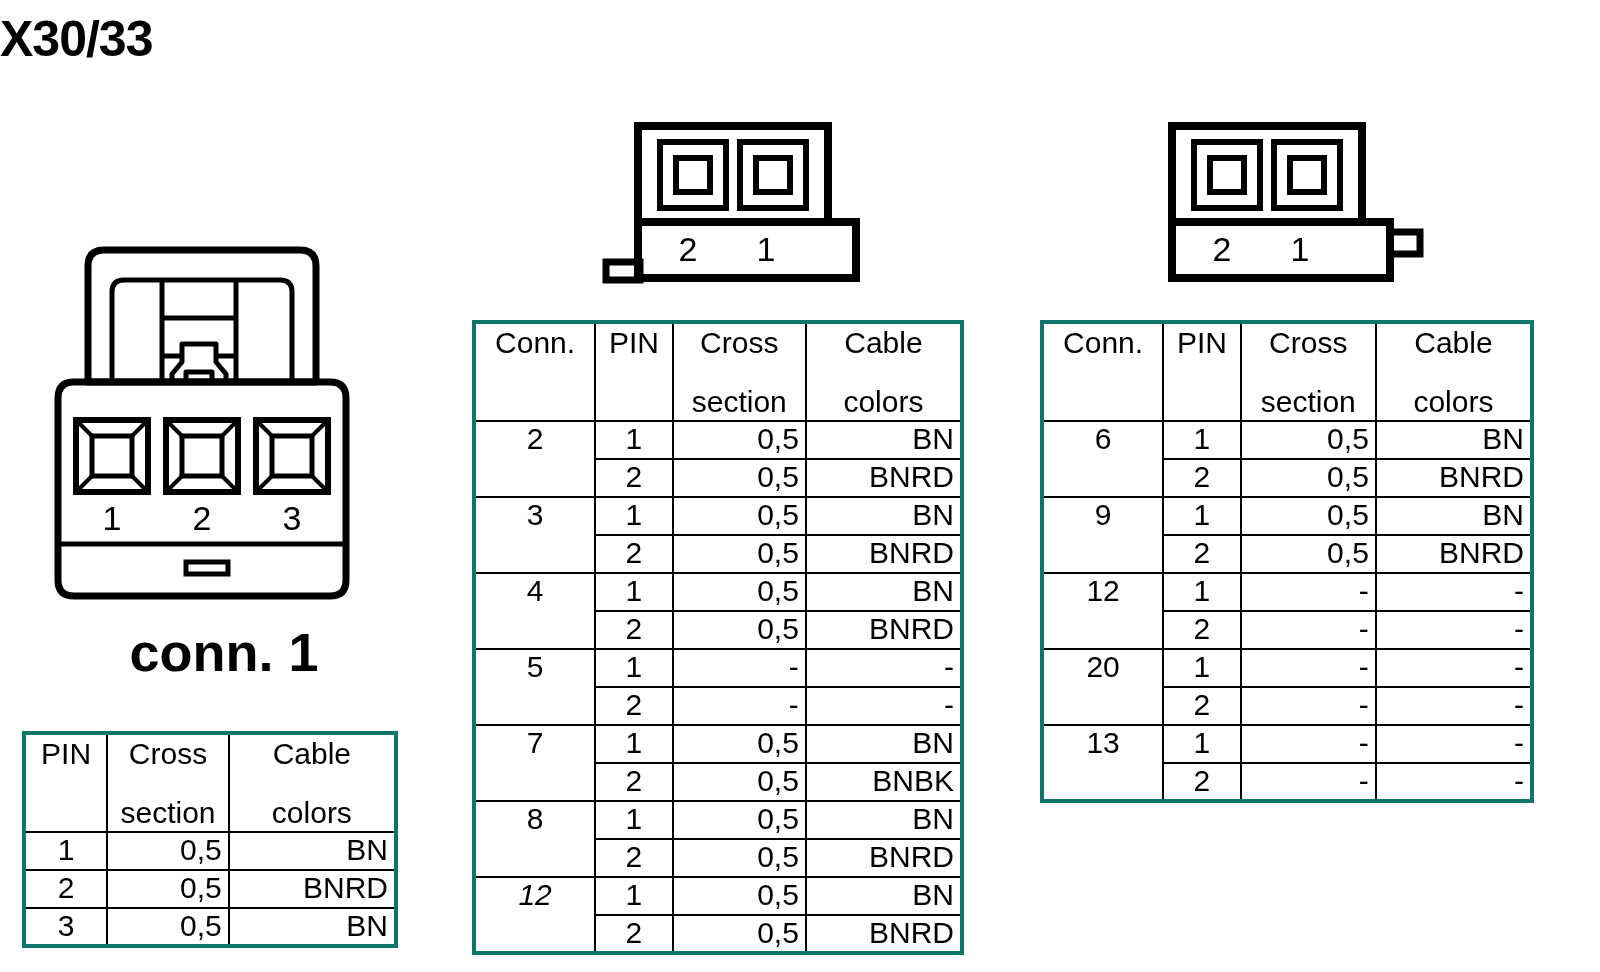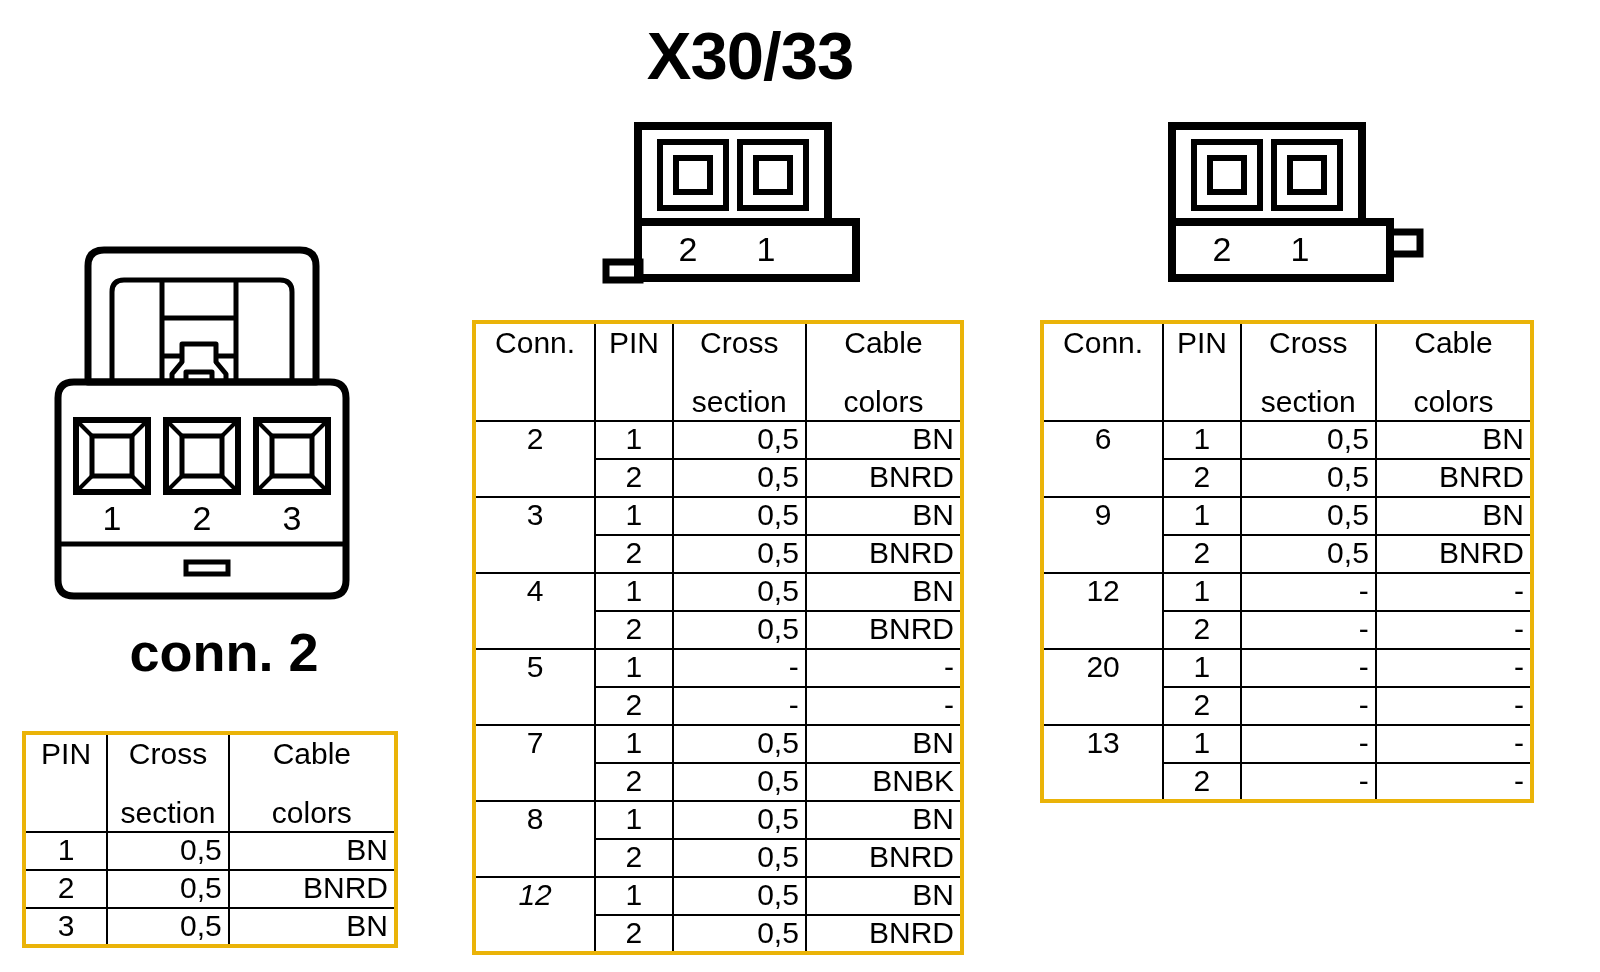--- a/index.html
+++ b/index.html
@@ -14,24 +14,24 @@
   #page {
     position: relative;
     width: 1600px;
     height: 972px;
     background: #ffffff;
   }
 
   
   #title {
     position: absolute;
-    left: 0; top: 22px;
+    left: 0; top: 14px;
     width: 1500px;
-    text-align: center;
-    font-size: 67px;
+    text-align: left;
+    font-size: 50px;
     font-weight: bold;
     letter-spacing: -1px;
     line-height: 1;
   }
 
   
   table.wiretable {
     border-collapse: collapse;
     background: #ffffff;
     font-size: 30px;
@@ -48,21 +48,21 @@
     text-align: center;
     vertical-align: top;
     height: 86px;
     padding-top: 3px;
   }
   table.wiretable thead th .hdr2 { display: block; margin-top: 27px; }
   table.wiretable tbody td { height: 38px; }
   td.ctr { text-align: center; }
   td.lft { text-align: right; }
   
-  table.wiretable { border: 4px solid #eab308; }
+  table.wiretable { border: 4px solid #0f766e; }
 
   
   #left-table-wrap { position: absolute; left: 22px; top: 731px; }
   #left-table { width: 376px; }
   #left-table col.c1 { width: 84px; }
   #left-table col.c2 { width: 122px; }
   #left-table col.c3 { width: 170px; }
 
   
   #mid-table-wrap { position: absolute; left: 472px; top: 320px; }
@@ -161,21 +161,21 @@
         <path class="stroke" stroke-width="4" d="M 216 260 L 232 244"></path>
         <path class="stroke" stroke-width="4" d="M 288 260 L 272 244"></path>
       </g>
 
       <text class="pinlabel" x="72" y="298" text-anchor="middle">1</text>
       <text class="pinlabel" x="162" y="298" text-anchor="middle">2</text>
       <text class="pinlabel" x="252" y="298" text-anchor="middle">3</text>
     </svg>
   </div>
 
-  <div id="conn1-label">conn. 2</div>
+  <div id="conn1-label">conn. 1</div>
 
   <div id="conn2-drawing">
     <svg width="290" height="170" viewBox="0 0 290 170">
 
       <rect class="stroke" stroke-width="8" x="50" y="8" width="190" height="96"></rect>
 
       <g>
         <rect class="stroke" stroke-width="6" x="72" y="24" width="66" height="66"></rect>
         <rect class="stroke" stroke-width="6" x="88" y="40" width="34" height="34"></rect>
       </g>

